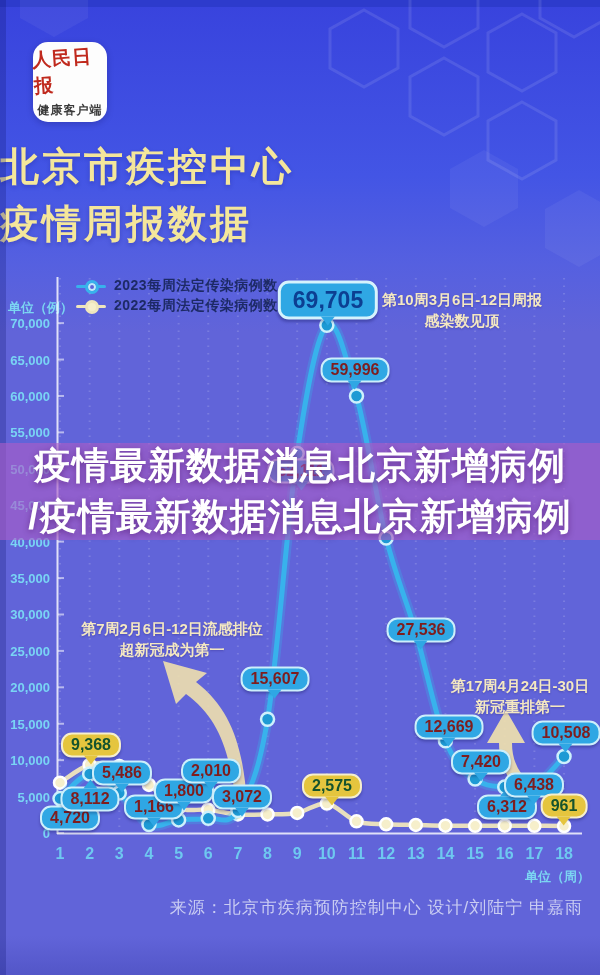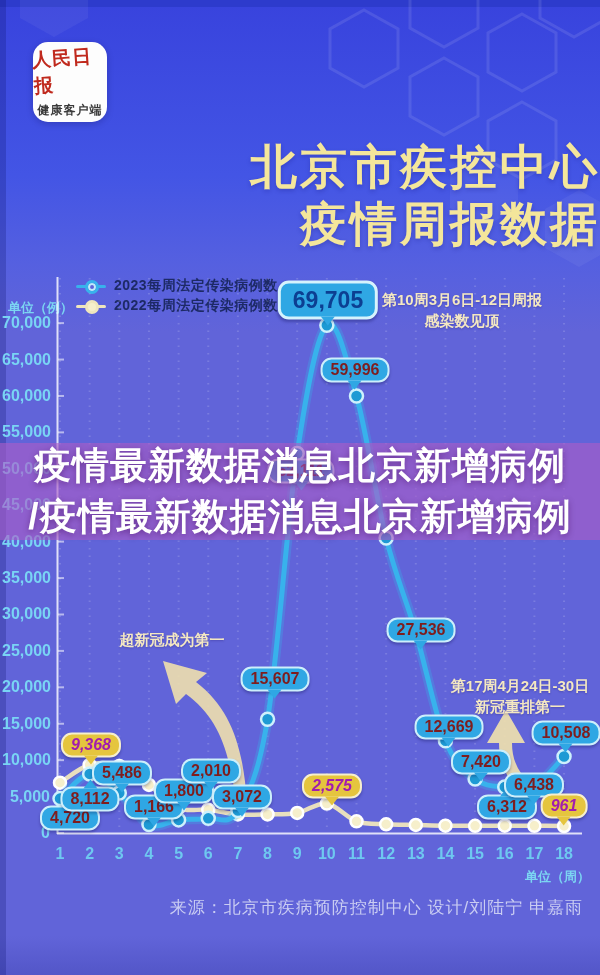--- a/index.html
+++ b/index.html
@@ -6,41 +6,41 @@
   body{font-family:"Liberation Sans","DejaVu Sans",sans-serif;}
   #page{position:relative;width:600px;height:975px;overflow:hidden;
     background:linear-gradient(180deg,#3843dd 0%,#4355e5 18%,#5560e0 27%,#6164d9 34%,#6164d9 96%,#5356c8 100%);}
   .edge-top{position:absolute;left:0;top:0;width:600px;height:7px;background:#2c3ac9;opacity:.85;}
   .edge-left{position:absolute;left:0;top:0;width:6px;height:975px;background:rgba(18,24,120,.28);}
   
   .logo{position:absolute;left:33px;top:42px;width:74px;height:80px;background:#fdfdfd;border-radius:15px;
     display:flex;flex-direction:column;align-items:center;justify-content:center;box-shadow:0 2px 6px rgba(10,10,80,.25);}
   .logo-main{font-family:"Liberation Serif","DejaVu Serif",serif;color:#c02a1e;font-weight:bold;font-size:19px;letter-spacing:1px;transform:rotate(-4deg);}
   .logo-sub{color:#3a3a3a;font-weight:bold;font-size:12px;margin-top:5px;letter-spacing:1px;}
-  .title{position:absolute;left:0;top:138px;width:600px;text-align:right;color:#f4e69b;font-weight:800;
-    font-size:47px;line-height:57px;letter-spacing:3px;text-shadow:0 2px 4px rgba(20,20,120,.25);}
+  .title{position:absolute;left:0;top:138px;width:600px;text-align:left;color:#f4e69b;font-weight:800;
+    font-size:39px;line-height:57px;letter-spacing:3px;text-shadow:0 2px 4px rgba(20,20,120,.25);}
   
   .unit-y{position:absolute;left:8px;top:299px;color:#7bd5f2;font-weight:bold;font-size:13px;}
   .unit-x{position:absolute;left:480px;top:868px;width:110px;text-align:right;color:#7bd5f2;font-weight:bold;font-size:13px;}
-  .ytick{position:absolute;width:48px;text-align:right;color:#79d4f4;font-weight:bold;font-size:16px;transform:translateY(-50%);}
+  .ytick{position:absolute;width:48px;text-align:right;color:#79d4f4;font-weight:bold;font-size:13px;transform:translateY(-50%);}
   .xtick{position:absolute;color:#6ec8f0;font-weight:bold;font-size:16px;transform:translate(-50%,0);top:845px;}
   .legend{position:absolute;left:76px;top:276px;}
   .lg-row{display:flex;align-items:center;height:20px;}
   .lg-mark{position:relative;width:30px;height:10px;margin-right:8px;}
   .lg-line{position:absolute;left:0;top:4px;width:30px;height:3px;border-radius:2px;}
   .lg-dot{position:absolute;left:9px;top:-1px;width:8px;height:8px;border-radius:50%;}
   .lg-txt{color:#1d2a66;font-weight:bold;font-size:14px;letter-spacing:.5px;}
   .anno{position:absolute;text-align:center;color:#f4e8c2;font-weight:bold;font-size:15px;line-height:21px;
     transform:translate(-50%,-50%);white-space:nowrap;text-shadow:0 1px 2px rgba(30,20,100,.3);}
   
   .plabel{position:absolute;transform:translate(-50%,-50%);white-space:nowrap;font-weight:bold;font-size:16px;
     padding:1px 8px 2px;border-radius:11px;box-shadow:0 2px 3px rgba(0,0,60,.28);z-index:3;}
   .cyan{--bg:#2fa7e4;background:var(--bg);border:2px solid #cdeffb;color:#7f1d1d;}
   .cyan-big{--bg:#2fa7e4;background:var(--bg);border:3px solid #d6f3fd;color:#0c3f92;font-size:23px;padding:3px 12px;}
-  .yellow{--bg:#e5c53e;background:var(--bg);border:2px solid #f6efce;color:#a21caf;font-style:italic;}
+  .yellow{--bg:#e5c53e;background:var(--bg);border:2px solid #f6efce;color:#14532d;}
   .pt-down::after{content:"";position:absolute;left:50%;top:100%;transform:translateX(-50%);
     border:7px solid transparent;border-top:9px solid var(--bg);border-bottom:0;}
   .pt-up::after{content:"";position:absolute;left:50%;bottom:100%;transform:translateX(-50%);
     border:7px solid transparent;border-bottom:9px solid var(--bg);border-top:0;}
   svg.layer{position:absolute;left:0;top:0;pointer-events:none;}
   
   .band{position:absolute;left:0;top:443px;width:600px;height:97px;background:rgba(171,92,198,.62);z-index:5;
     display:flex;flex-direction:column;align-items:center;justify-content:space-between;}
   .band div{color:#ffffff;font-weight:800;font-size:37px;line-height:46px;letter-spacing:1px;white-space:nowrap;
     text-shadow:0 2px 6px rgba(60,0,80,.45);}
@@ -208,20 +208,21 @@
       <div class="plabel cyan pt-down" style="left: 566px; top: 733px;">10,508</div>
       <div class="plabel yellow pt-down" style="left: 332px; top: 786px;">2,575</div>
       <div class="plabel yellow pt-down" style="left: 564px; top: 806px;">961</div>
     </div>
   <div id="annos">
       <div class="anno" style="left: 462px; top: 310px;">
         <div>第10周3月6日-12日周报</div>
         <div>感染数见顶</div>
       </div>
       <div class="anno" style="left: 172px; top: 639px;">
+        <div>第7周2月6日-12日流感排位</div>
         <div>超新冠成为第一</div>
       </div>
       <div class="anno" style="left: 520px; top: 696px;">
         <div>第17周4月24日-30日</div>
         <div>新冠重排第一</div>
       </div>
     </div>
 
   <div class="band">
     <div>疫情最新数据消息北京新增病例</div>

